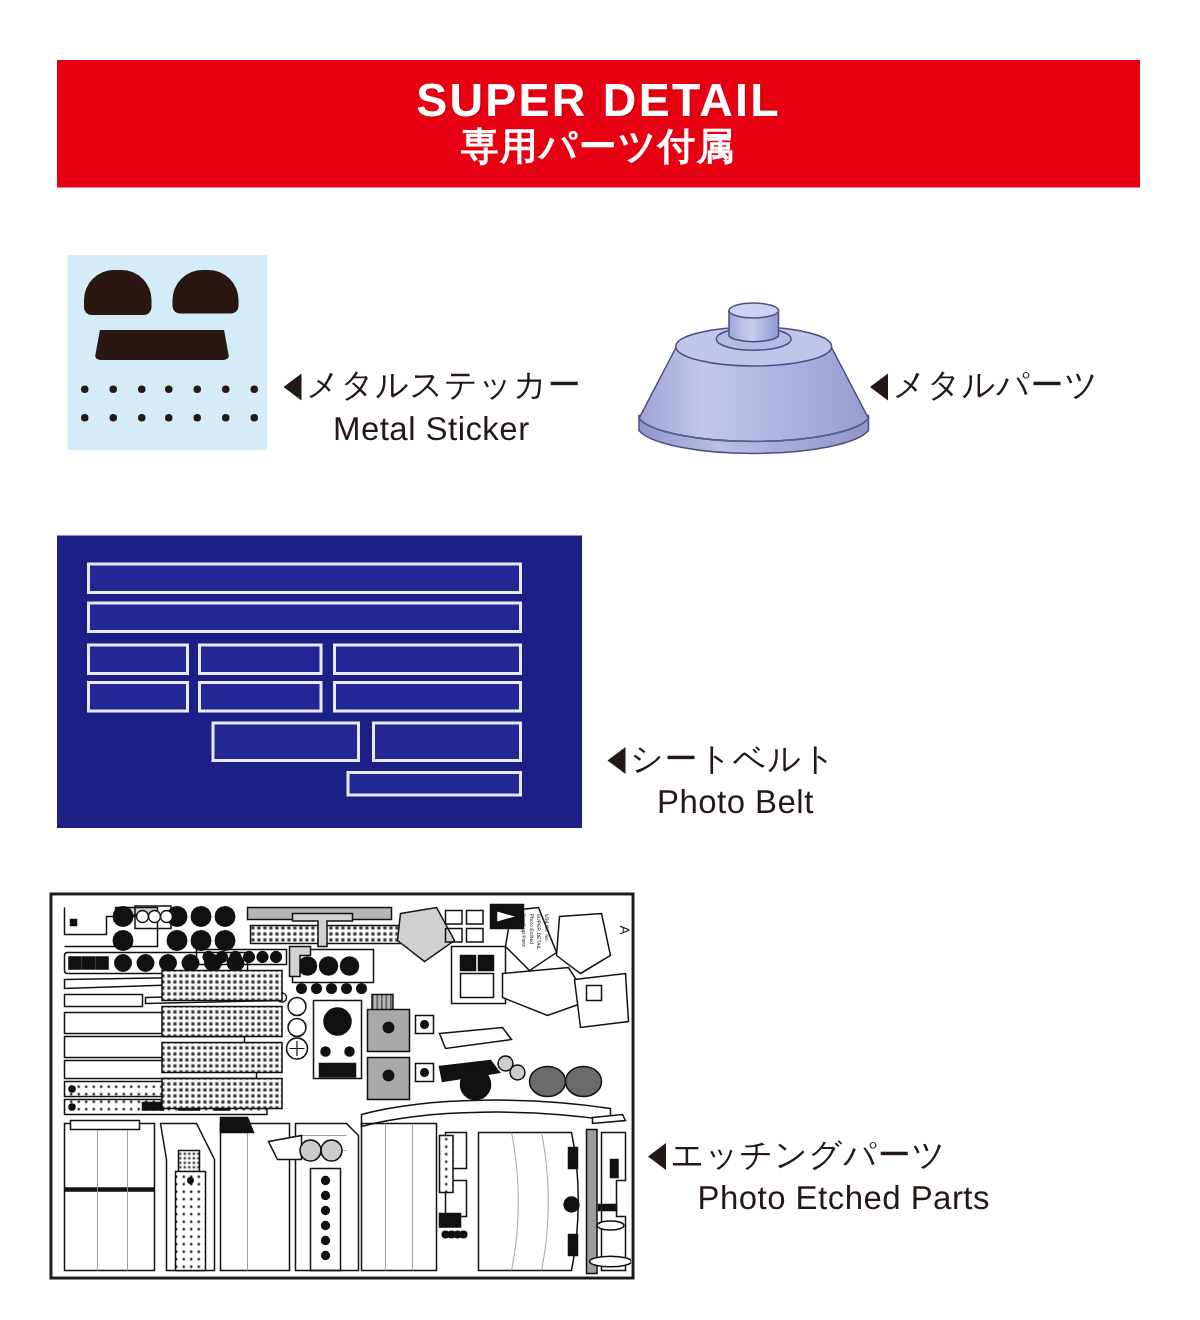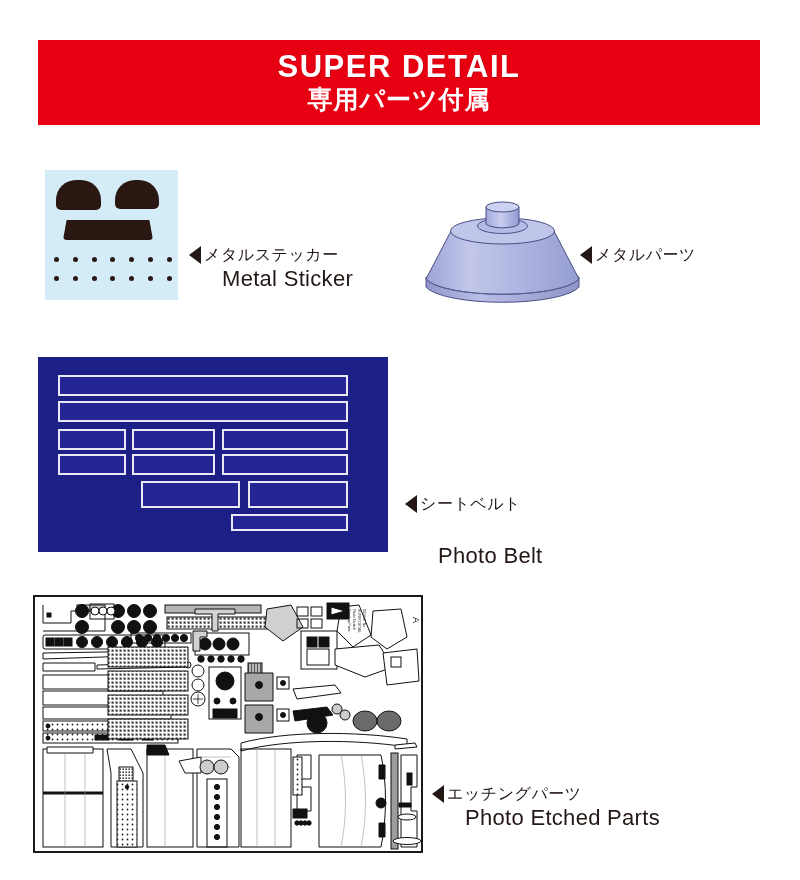--- a/index.html
+++ b/index.html
@@ -37,21 +37,21 @@
     line-height: 1.05;
     font-family: "Liberation Sans", sans-serif;
     text-shadow: 1px 1px 0 rgba(0,0,0,0.12);
   }
   .banner-title-jp {
     color: #ffffff;
     font-size: 25px;
     font-weight: bold;
     line-height: 1.15;
     letter-spacing: 1px;
-    font-family: Liberation Sans, sans-serif;
+    font-family: Liberation Serif, serif;
     margin-top: 1px;
   }
 
   
   .callout {
     position: absolute;
     display: flex;
     flex-direction: column;
     color: #231815;
   }
@@ -64,21 +64,21 @@
     width: 0;
     height: 0;
     border-top: 9px solid transparent;
     border-bottom: 9px solid transparent;
     border-right: 12px solid #231815;
     margin-right: 3px;
     flex: none;
   }
   .lbl-jp {
     font-family: "DejaVu Sans", sans-serif;
-    font-size: 16px;
+    font-size: 22px;
     line-height: 1.12;
     letter-spacing: 0.5px;
   }
   .lbl-en {
     font-family: "Liberation Sans", sans-serif;
     font-size: 22px;
     line-height: 1.2;
     letter-spacing: 0.3px;
     margin-left: 33px;
     margin-top: 2px;
@@ -257,21 +257,21 @@
   <div class="belt" style="left:20px;  top:97px;  width:68px;  height:21px;"></div>
   <div class="belt" style="left:94px;  top:97px;  width:83px;  height:21px;"></div>
   <div class="belt" style="left:184px; top:97px;  width:126px; height:21px;"></div>
 
   <div class="belt" style="left:103px; top:124px; width:99px;  height:27px;"></div>
   <div class="belt" style="left:210px; top:124px; width:100px; height:27px;"></div>
 
   <div class="belt" style="left:193px; top:157px; width:117px; height:17px;"></div>
 </div>
 
-<div class="callout" style="left:405px; top:495px;gap:28px;">
+<div class="callout" style="left:405px; top:495px;">
   <div class="row1">
     <span class="tri"></span>
     <span class="lbl-jp">シートベルト</span>
   </div>
   <div class="lbl-en">Photo Belt</div>
 </div>
 
 <div class="etch-sheet">
   <svg width="386" height="254" viewBox="0 0 386 254">
     <defs>
@@ -480,19 +480,19 @@
       <path d="M366,158 L382,158 L382,190 L376,190 L376,214 L382,214 L382,250 L366,250 Z"></path>
       <rect x="372" y="176" width="5" height="12" fill="#111"></rect>
       <path d="M364,206 L376,206 L376,210 L364,210 Z" fill="#111"></path>
       <ellipse cx="372" cy="220" rx="9" ry="3" fill="#fff" stroke="#111"></ellipse>
       <ellipse cx="372" cy="244" rx="14" ry="3.5" fill="#fff" stroke="#111"></ellipse>
       <path d="M360,148 L380,146 L382,150 L360,152 Z" fill="#fff" stroke="#111"></path>
     </g>
   </svg>
 </div>
 
-<div class="callout" style="left:432px; top:785px;">
+<div class="callout" style="left:432px; top:759px;">
   <div class="row1">
     <span class="tri"></span>
     <span class="lbl-jp">エッチングパーツ</span>
   </div>
   <div class="lbl-en">Photo Etched Parts</div>
 </div>
 
 </body></html>

